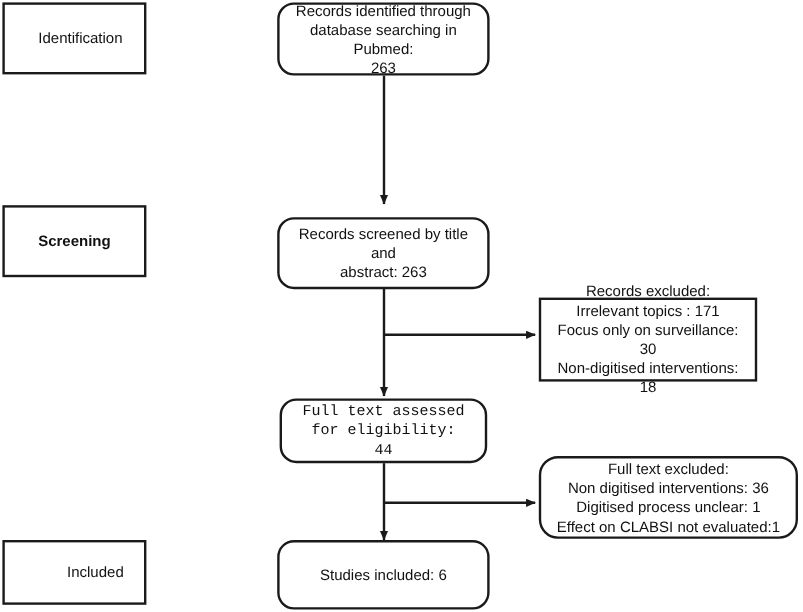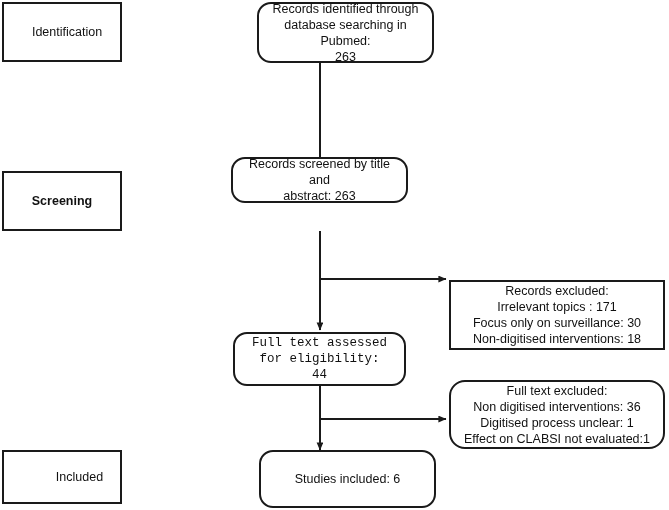--- a/index.html
+++ b/index.html
@@ -86,33 +86,33 @@
     <line x1="320" y1="419" x2="446" y2="419" stroke="#1a1a1a" stroke-width="2" marker-end="url(#arrowhead)"></line>
   </svg>
 
   <div class="box stage-label" style="left:2px; top:2px; width:120px; height:60px;padding-left:16px;">Identification</div>
 
   <div class="box stage-label" style="left:2px; top:171px; width:120px; height:60px;font-weight:bold;">Screening</div>
 
 
   <div class="box stage-label" style="left:2px; top:450px; width:120px; height:54px;padding-left:41px;">Included</div>
 
-  <div class="box flow-box" style="left:231px; top:2px; width:177px; height:61px;margin-left:26px;">Records identified through
+  <div class="box flow-box" style="left:231px; top:2px; width:177px; height:61px;">Records identified through
 database searching in Pubmed:
 263</div>
 
-  <div class="box flow-box" style="left:231px; top:157px; width:177px; height:46px;">Records screened by title and
+  <div class="box flow-box" style="left:231px; top:181px; width:177px; height:60px;">Records screened by title and
 abstract: 263</div>
 
   <div class="box flow-box" style="left:233px; top:332px; width:173px; height:54px;font-family:Liberation Mono, monospace;">Full text assessed for eligibility:
 44</div>
 
-  <div class="box flow-box" style="left:231px; top:450px; width:177px; height:58px;margin-left:28px;">Studies included: 6</div>
+  <div class="box flow-box" style="left:231px; top:450px; width:177px; height:58px;">Studies included: 6</div>
 
-  <div class="box excluded-box" style="left:449px; top:248px; width:216px; height:70px;margin-top:32px;">Records excluded:
+  <div class="box excluded-box" style="left:449px; top:248px; width:182px; height:70px;">Records excluded:
 Irrelevant topics : 171
 Focus only on surveillance: 30
 Non-digitised interventions: 18</div>
 
   <div class="box excluded-box" style="left:449px; top:380px; width:216px; height:69px;border-radius:16px;">Full text excluded:
 Non digitised interventions: 36
 Digitised process unclear: 1
 Effect on CLABSI not evaluated:1</div>
 
 </div>

